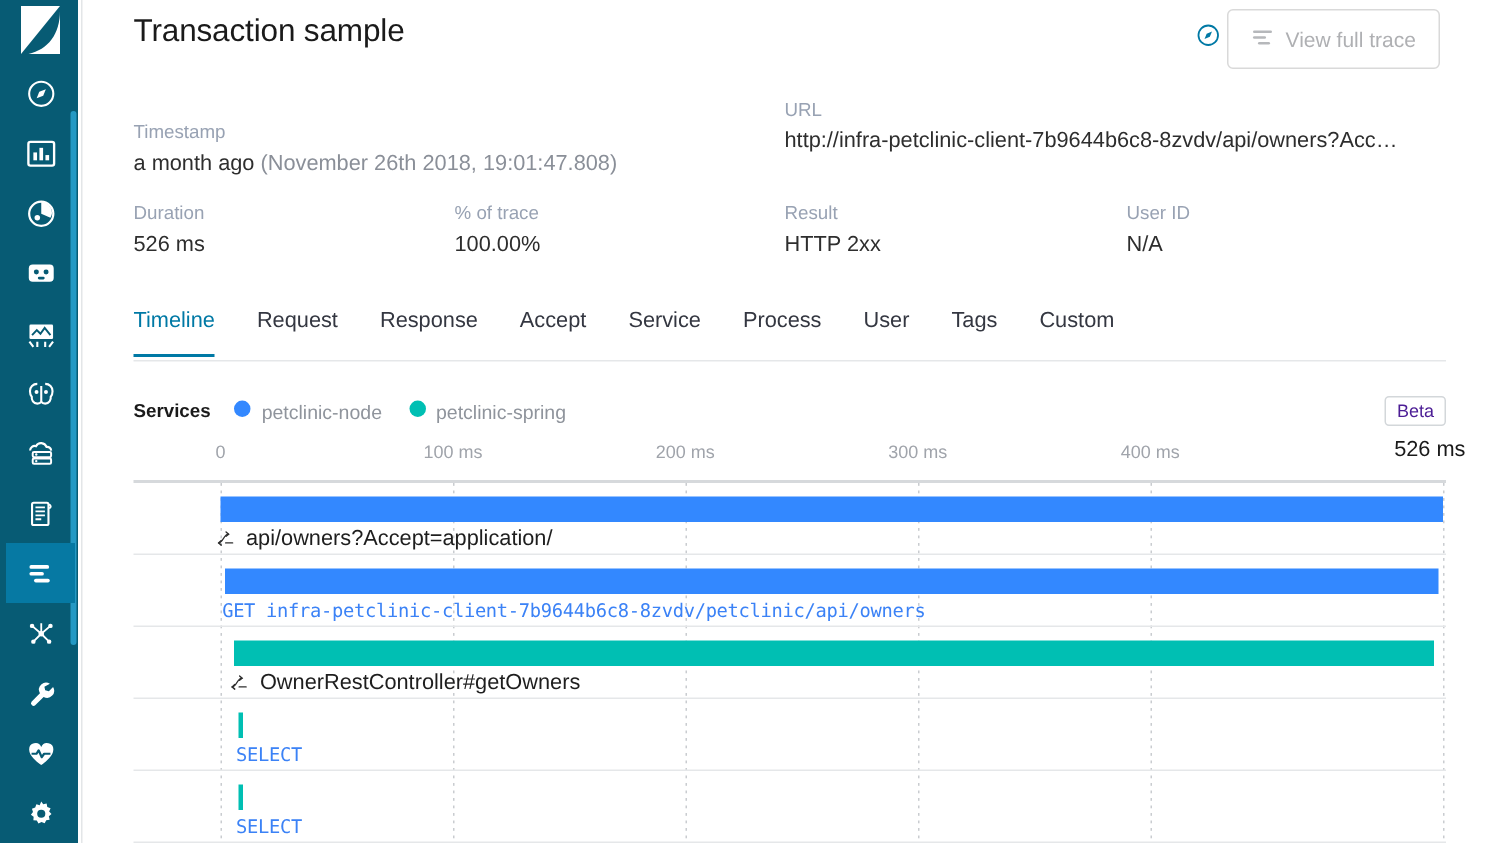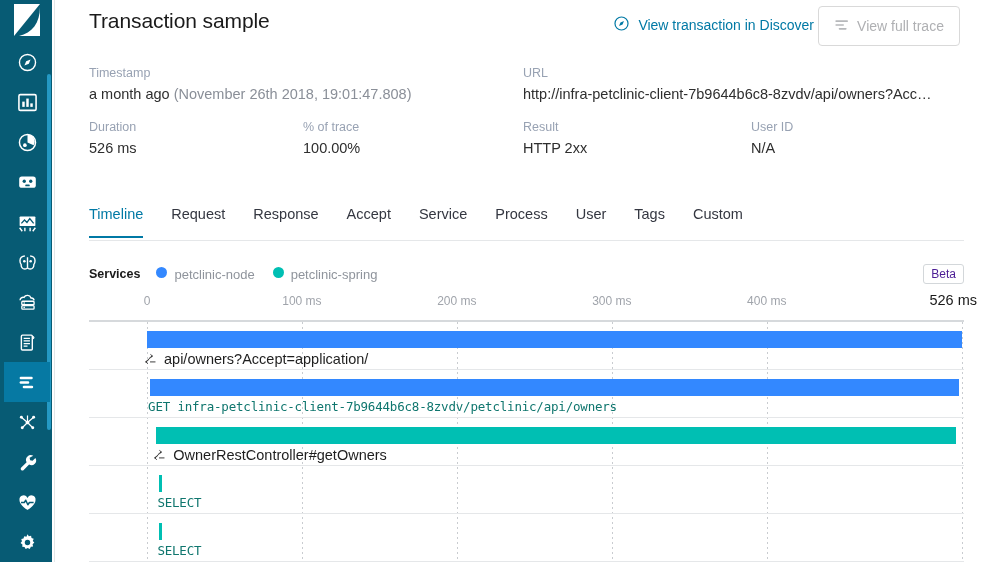--- a/index.html
+++ b/index.html
@@ -78,21 +78,21 @@
   
   .meta {
     position: absolute; left: 34px; top: 66px; right: 36px;
   }
   .meta-row { display: flex; margin-bottom: 18px; }
   .meta-cell { }
   .meta-label { font-size: 12.5px; color: #98a2b3; font-weight: 400; margin-bottom: 6px; }
   .meta-value { font-size: 14.5px; color: #2e2e2e; }
   .meta-value .dim { color: #8a8f98; }
 
-  .c-ts  { width: 434px; }
+  .c-ts  { width: 434px; margin-top: 15px; }
   .c-url { width: 420px; overflow: hidden; white-space: nowrap; text-overflow: ellipsis; }
   .c-dur { width: 214px; }
   .c-pct { width: 220px; }
   .c-res { width: 228px; }
   .c-uid { width: 180px; }
 
   
   .tabs {
     position: absolute; left: 34px; right: 36px; top: 203px;
     height: 38px;
@@ -133,21 +133,21 @@
   .gl { position: absolute; top: 0; bottom: 0; width: 1px;
         background-image: linear-gradient(to bottom, #c9ccd0 0 2px, transparent 2px 5px);
         background-size: 1px 5px; }
 
   .trow { position: relative; height: 48px; border-bottom: 1px solid #e5e7e9; }
   .bar { position: absolute; top: 9px; height: 17px; border-radius: 0; }
   .rowlabel {
     position: absolute; top: 29px; display: flex; align-items: center; gap: 6px;
     font-size: 14.5px; color: #1e1e1e; white-space: nowrap;
   }
-  .rowlabel.mono { font-family: "DejaVu Sans Mono", monospace; font-size: 12.5px; color: #0f766e; letter-spacing: -0.2px; }
+  .rowlabel.mono { font-family: "DejaVu Sans Mono", monospace; font-size: 12.5px; color: #3b82f6; letter-spacing: -0.2px; }
   .span-icon { flex: 0 0 auto; display: block; }
 </style>
 </head>
 <body>
 
 <div class="app">
 
   <div class="sidebar">
     <div class="sb-logo">
       <svg width="30" height="36" viewBox="0 0 30 36" aria-hidden="true">
@@ -302,21 +302,20 @@
 
     <div class="title">Transaction sample</div>
 
     <div class="discover-link">
       <span>
         <svg width="17" height="17" viewBox="0 0 24 24" fill="none" stroke="#0079a5" stroke-width="1.7">
           <circle cx="12" cy="12" r="9.2"></circle>
           <path d="M15.5 8.5 L10.5 10.5 L8.5 15.5 L13.5 13.5 Z" fill="#0079a5" stroke="none"></path>
         </svg>
       </span>
-      <span class="lbl">View transaction in Discover</span>
     </div>
 
     <div class="trace-btn">
       <span>
         <svg width="16" height="16" viewBox="0 0 24 24">
           <rect x="2" y="5" width="19" height="2.4" rx="1.2" fill="#b6b8bb"></rect>
           <rect x="2" y="10.8" width="13" height="2.4" rx="1.2" fill="#b6b8bb"></rect>
           <rect x="7" y="16.6" width="12" height="2.4" rx="1.2" fill="#b6b8bb"></rect>
         </svg>
       </span>

